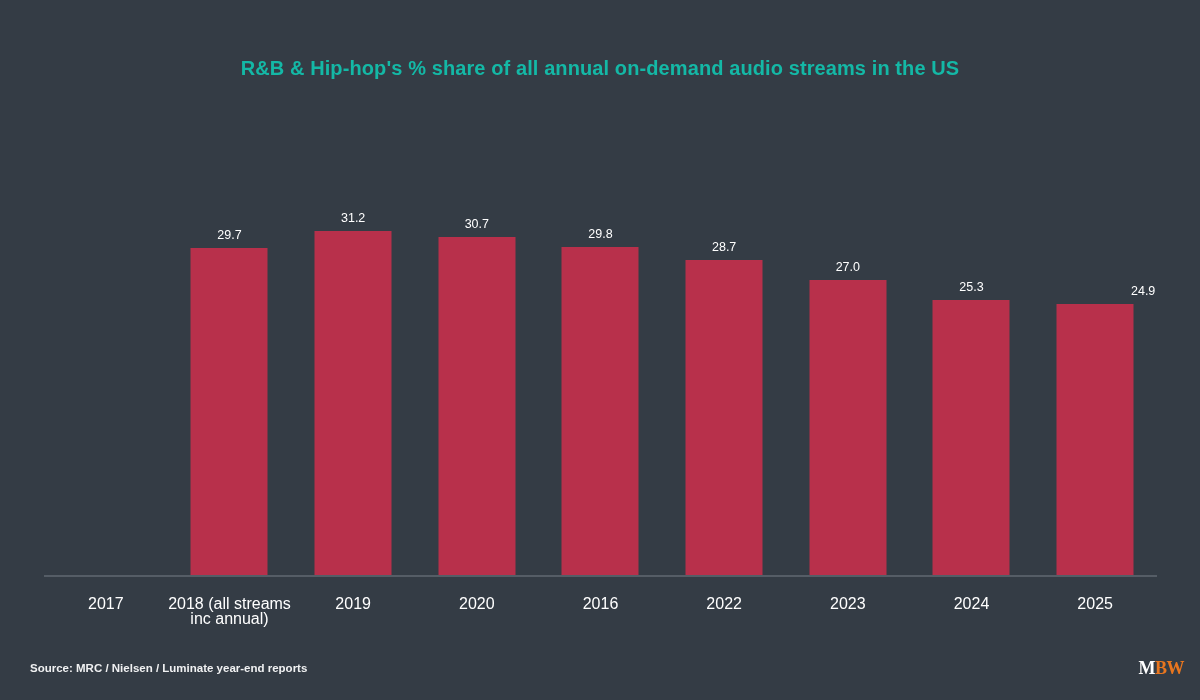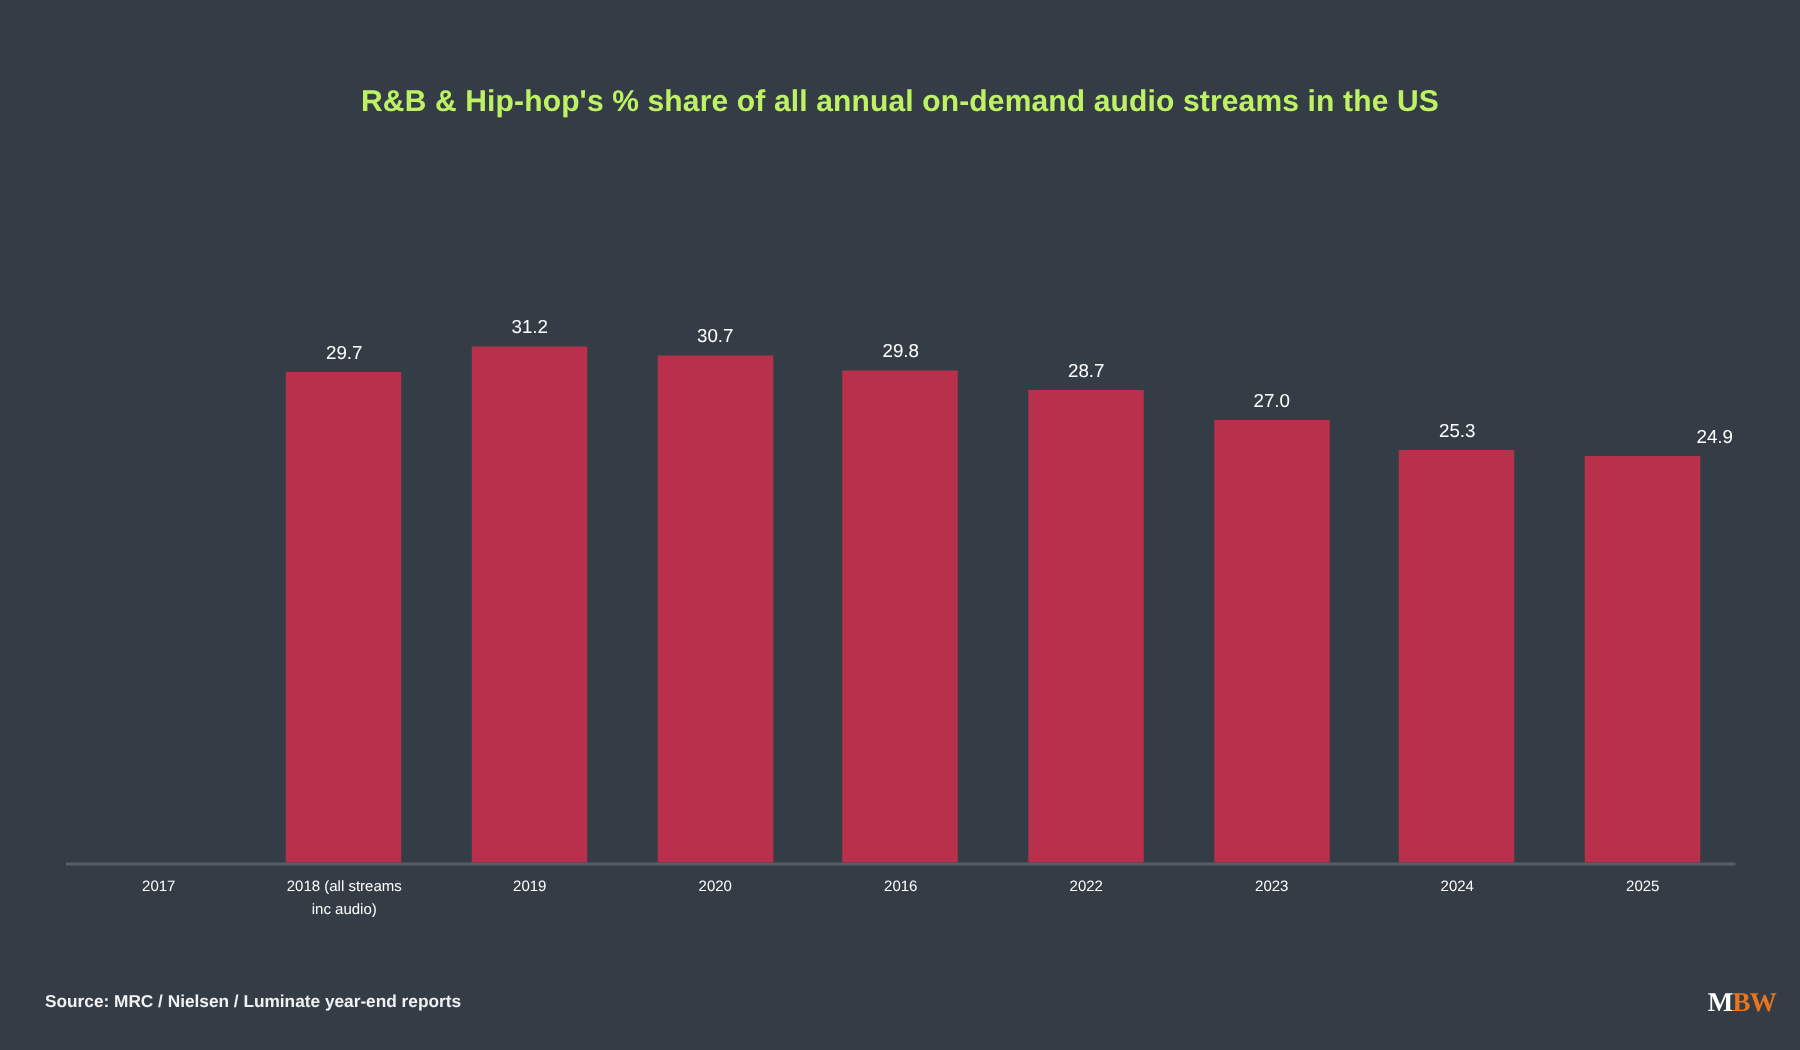--- a/index.html
+++ b/index.html
@@ -19,21 +19,21 @@
     height: 700px;
     background: #343c45;
     box-sizing: border-box;
   }
   .chart-title {
     position: absolute;
     top: 57px;
     left: 0;
     width: 1200px;
     text-align: center;
-    color: #bef264;
+    color: #14b8a6;
     font-size: 20px;
     font-weight: bold;
     letter-spacing: 0.1px;
     white-space: nowrap;
   }
   .plot-area {
     position: absolute;
     left: 44px;
     top: 110px;
     width: 1113px;
@@ -78,24 +78,24 @@
   }
   .x-labels {
     position: absolute;
     left: 44px;
     top: 580px;
     width: 1113px;
     height: 48px;
   }
   .x-label {
     position: absolute;
-    top: 4px;
+    top: 16px;
     text-align: center;
     color: #ffffff;
-    font-size: 10px;
+    font-size: 16px;
     line-height: 15px;
     transform: translateX(-50%);
     width: 140px;
   }
   .source-note {
     position: absolute;
     left: 30px;
     top: 662px;
     color: #f0f1f2;
     font-size: 11.5px;
@@ -161,21 +161,21 @@
   </div>
 
   <div class="axis-line"></div>
 
   <div class="x-labels" id="xlabels-container">
       <div class="x-label" style="left: 61.8333px;">
         <div>2017</div>
       </div>
       <div class="x-label" style="left: 185.5px;">
         <div>2018 (all streams</div>
-        <div>inc audio)</div>
+        <div>inc annual)</div>
       </div>
       <div class="x-label" style="left: 309.167px;">
         <div>2019</div>
       </div>
       <div class="x-label" style="left: 432.833px;">
         <div>2020</div>
       </div>
       <div class="x-label" style="left: 556.5px;">
         <div>2016</div>
       </div>

